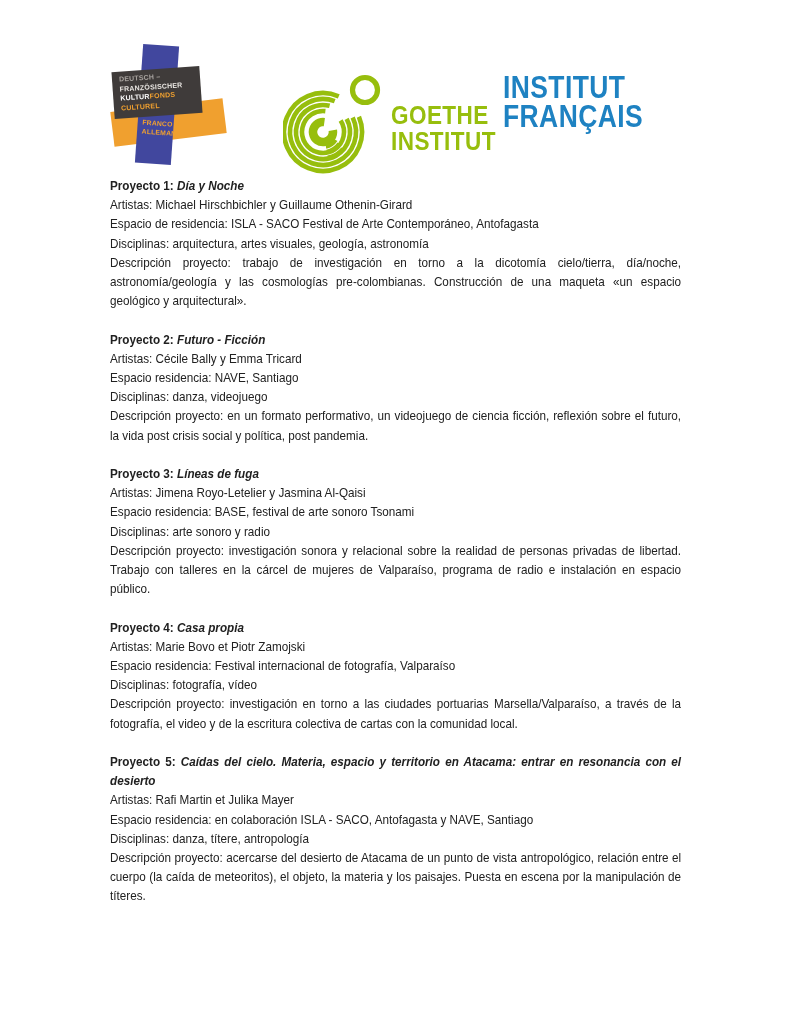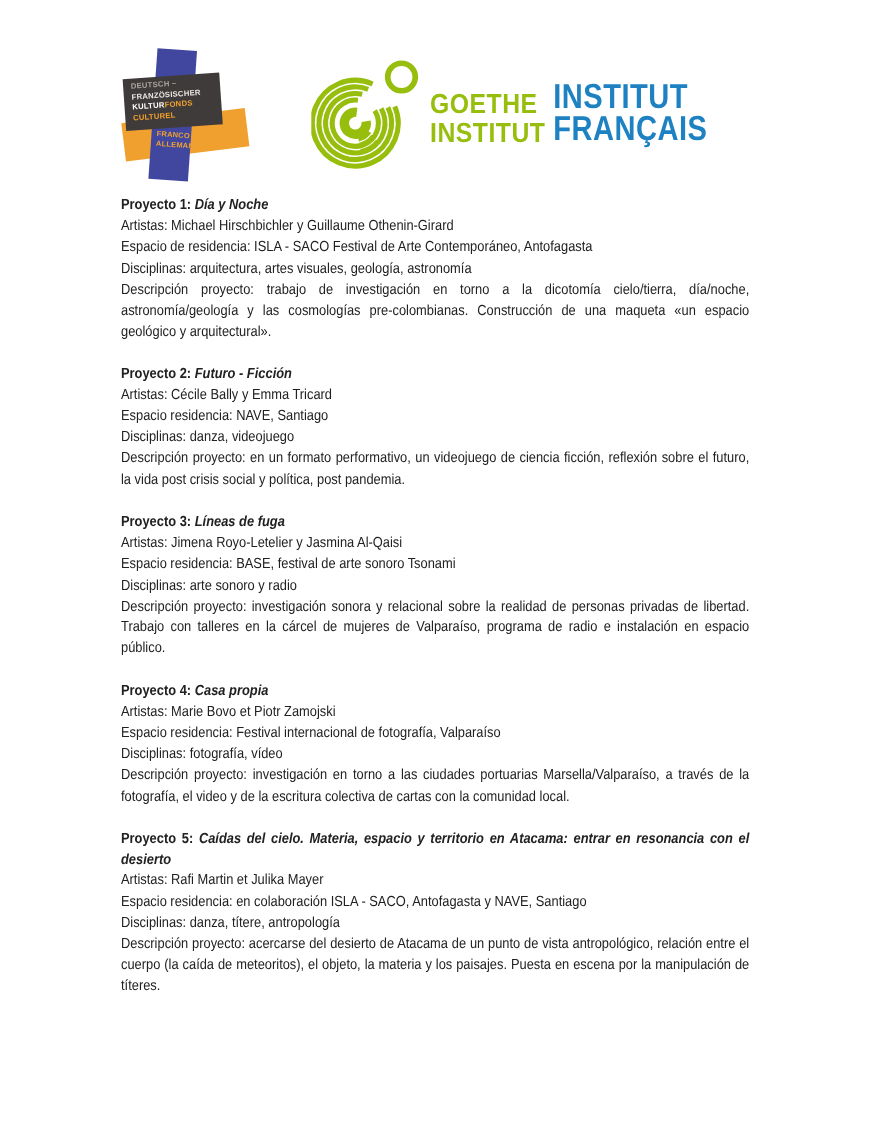--- a/index.html
+++ b/index.html
@@ -20,21 +20,21 @@
   .kf-dark div{font-size:7px;line-height:9.6px;font-weight:700;letter-spacing:.2px;white-space:nowrap;}
   .kf-l1{color:#a8a39f;}
   .kf-l2{color:#e9e6e2;}
   .kf-l3a{color:#ffffff;}
   .kf-l3b{color:#f0a02f;}
   .kf-l4{color:#f0a02f;}
   .kf-fr{position:absolute;left:30px;top:74px;transform:rotate(4deg);}
   .kf-fr div{font-size:6.8px;line-height:9.4px;font-weight:700;color:#f0a02f;letter-spacing:.2px;white-space:nowrap;}
 
   
-  .logo-goethe{position:absolute;left:283px;top:52px;width:190px;height:112px;}
+  .logo-goethe{position:absolute;left:283px;top:72px;width:190px;height:112px;}
   .goethe-words{position:absolute;left:108px;top:30px;transform:scaleX(.9);transform-origin:0 0;
     color:#97be0d;font-weight:700;font-size:25px;line-height:26px;letter-spacing:.5px;white-space:nowrap;}
 
   
   .logo-if{position:absolute;left:503px;top:73px;width:180px;height:70px;
     transform:scaleX(.84);transform-origin:0 0;}
   .logo-if div{color:#1e82c2;font-weight:700;font-size:31.5px;line-height:28.5px;letter-spacing:.5px;white-space:nowrap;}
 
   
   .content{

